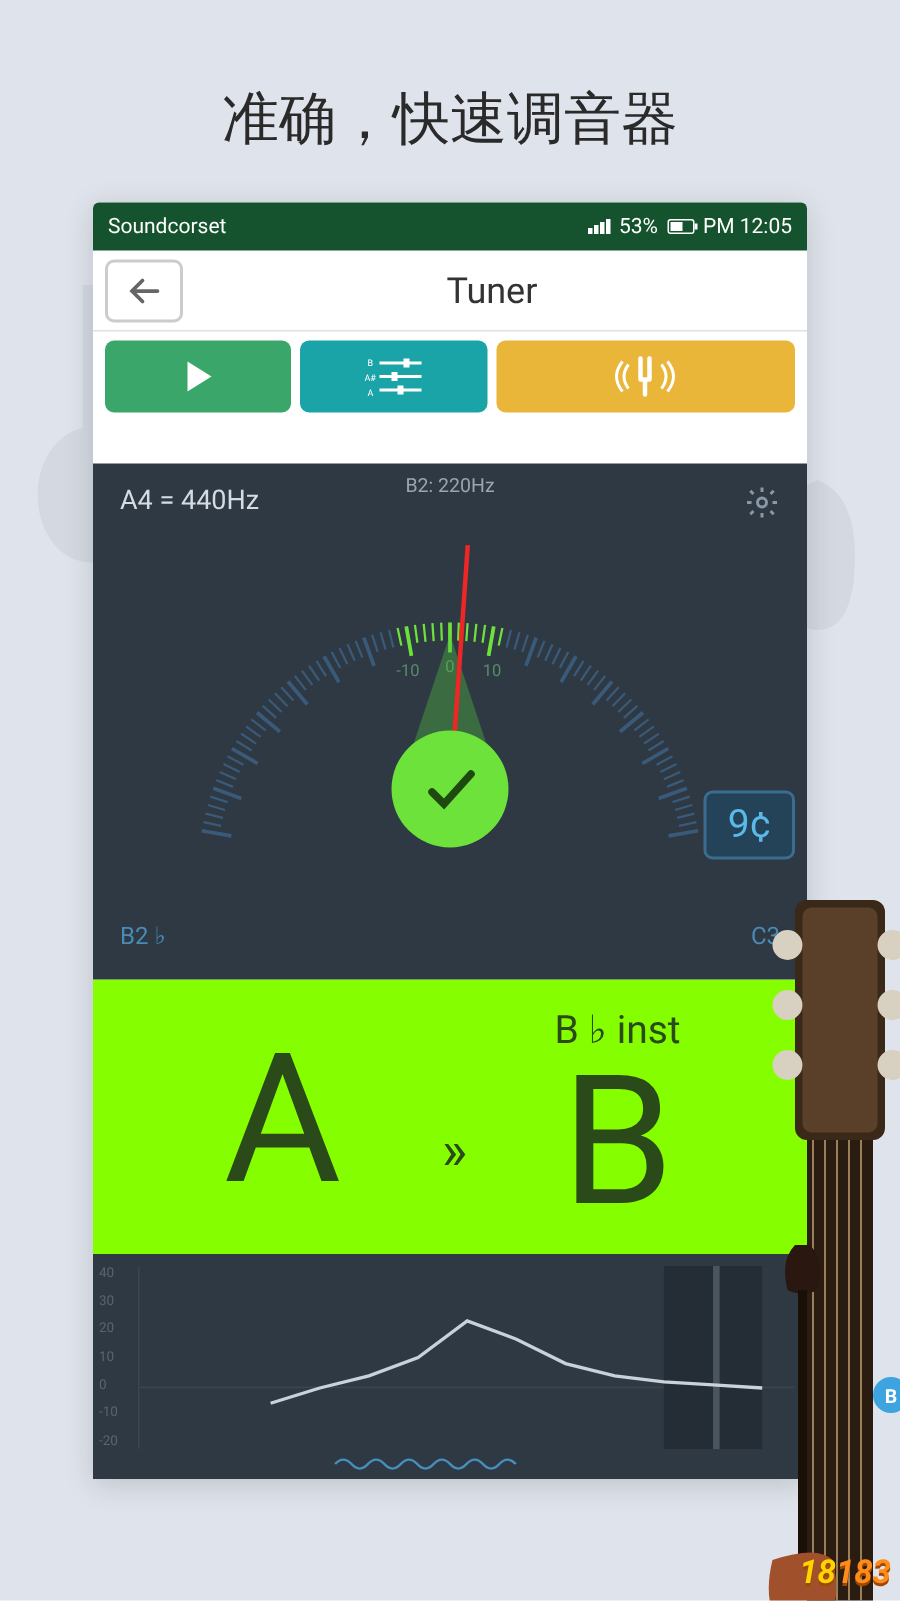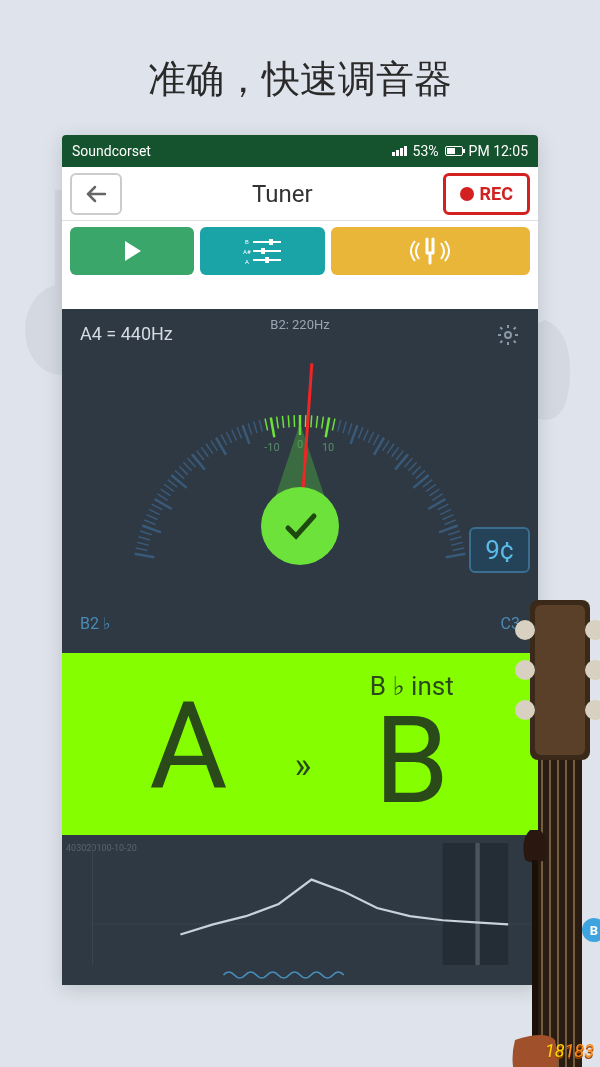--- a/index.html
+++ b/index.html
@@ -36,26 +36,26 @@
 .check-circle { position:absolute; left:50%; bottom:88px; transform:translateX(-50%); width:78px; height:78px; background:#6de23b; border-radius:50%; display:flex; align-items:center; justify-content:center; z-index:4; }
 .cents-box { position:absolute; right:8px; bottom:80px; background:#244358; border:2px solid #3a6d8f; border-radius:6px; padding:6px 14px; color:#5ab9e6; font-size:26px; z-index:5; }
 .lo-note { position:absolute; left:18px; bottom:20px; color:#4a8bb5; font-size:16px; }
 .hi-note { position:absolute; right:18px; bottom:20px; color:#4a8bb5; font-size:16px; }
 .concert-band { background:#85ff00; padding:18px 24px 14px; display:flex; align-items:center; }
 .concert-col { flex:1; text-align:center; }
 .concert-label { font-size:26px; color:#2b4a1a; }
 .concert-note { font-size:120px; line-height:1; color:#2b4a1a; font-weight:400; }
 .concert-arrows { color:#2b4a1a; font-size:36px; padding:0 4px; margin-top:40px; letter-spacing:-6px; }
 .graph-area { background:#2e3944; height:150px; position:relative; padding:8px 0 0 30px; }
-.graph-yaxis { position:absolute; left:4px; top:8px; bottom:20px; width:22px; display:flex; flex-direction:row; justify-content:space-between; font-size:9px; color:#5a6470; text-align:center; }
+.graph-yaxis { position:absolute; left:4px; top:8px; bottom:20px; width:22px; display:flex; flex-direction:column; justify-content:space-between; font-size:9px; color:#5a6470; text-align:left; }
 .graph-plot { position:absolute; left:30px; right:8px; top:8px; bottom:20px; border-left:1px solid #3a4550; }
 .waveform { position:absolute; left:30px; right:8px; bottom:2px; height:16px; }
 .wedge { position:absolute; left:50%; bottom:140px; transform:translateX(-50%); width:0; height:0; border-left:30px solid transparent; border-right:30px solid transparent; border-bottom:90px solid rgba(80,200,60,.35); z-index:2; }
 .guitar { position:absolute; right:-30px; top:600px; width:150px; height:500px; z-index:10; }
-.watermark { position:absolute; right:6px; bottom:6px; font-size:18px; font-weight:400; color:#ff8c1a; text-shadow:0 2px 0 #a04800; z-index:20; font-style:italic; }
+.watermark { position:absolute; right:6px; bottom:6px; font-size:22px; font-weight:700; color:#ff8c1a; text-shadow:0 2px 0 #a04800; z-index:20; font-style:italic; }
 .watermark span { color:#ffd400; }
 </style>
 </head>
 <body>
 
 <div class="bg-instruments">
   <svg style="left:20px;top:180px" width="80" height="200" viewBox="0 0 80 200">
       <ellipse cx="40" cy="150" rx="35" ry="45" fill="#9aa3ae"></ellipse>
       <rect x="35" y="10" width="10" height="130" fill="#9aa3ae"></rect>
     </svg>
@@ -83,23 +83,20 @@
     </div>
   </div>
 
   <div class="navbar">
     <div class="back-btn">
       <svg width="22" height="18" viewBox="0 0 22 18">
           <path d="M10 2 L3 9 L10 16 M3 9 H20" stroke="#666" stroke-width="2.5" fill="none" stroke-linecap="round"></path>
         </svg>
     </div>
     <div class="nav-title">Tuner</div>
-    <div class="rec-btn">
-        <span>REC</span>
-      </div>
   </div>
 
   <div class="toolbar">
     <div class="tool-btn tool-play">
       <svg width="26" height="26" viewBox="0 0 26 26">
           <path d="M6 3 L22 13 L6 23 Z" fill="#fff"></path>
         </svg>
     </div>
     <div class="tool-btn tool-tune">
       <svg width="40" height="30" viewBox="0 0 40 30">

